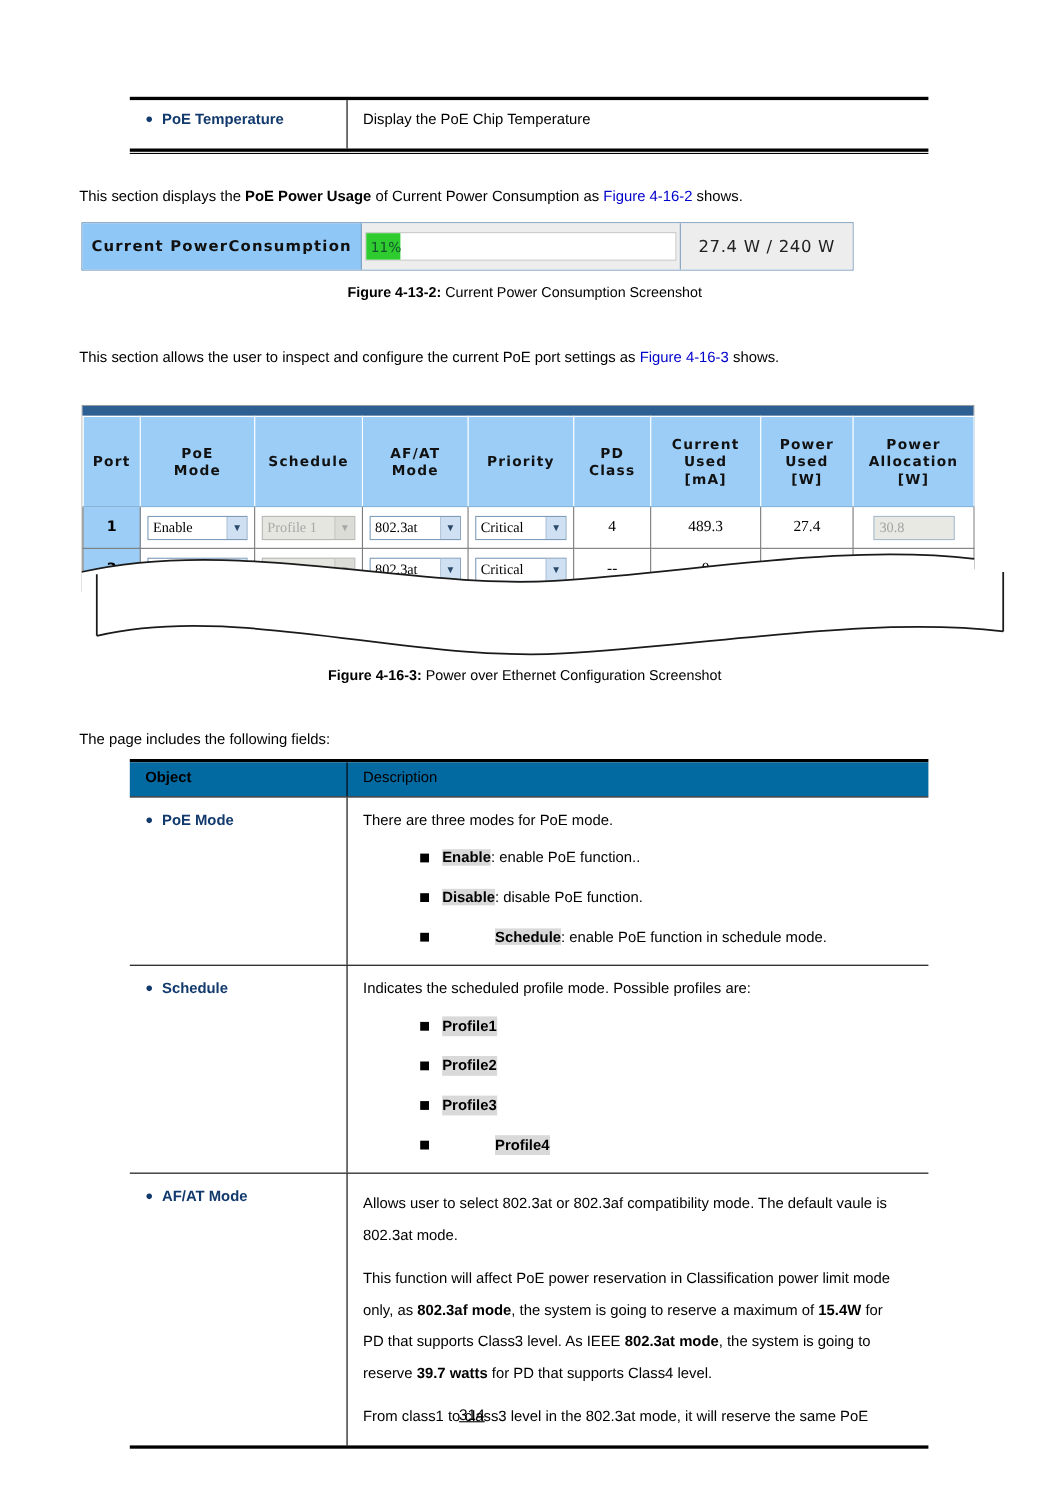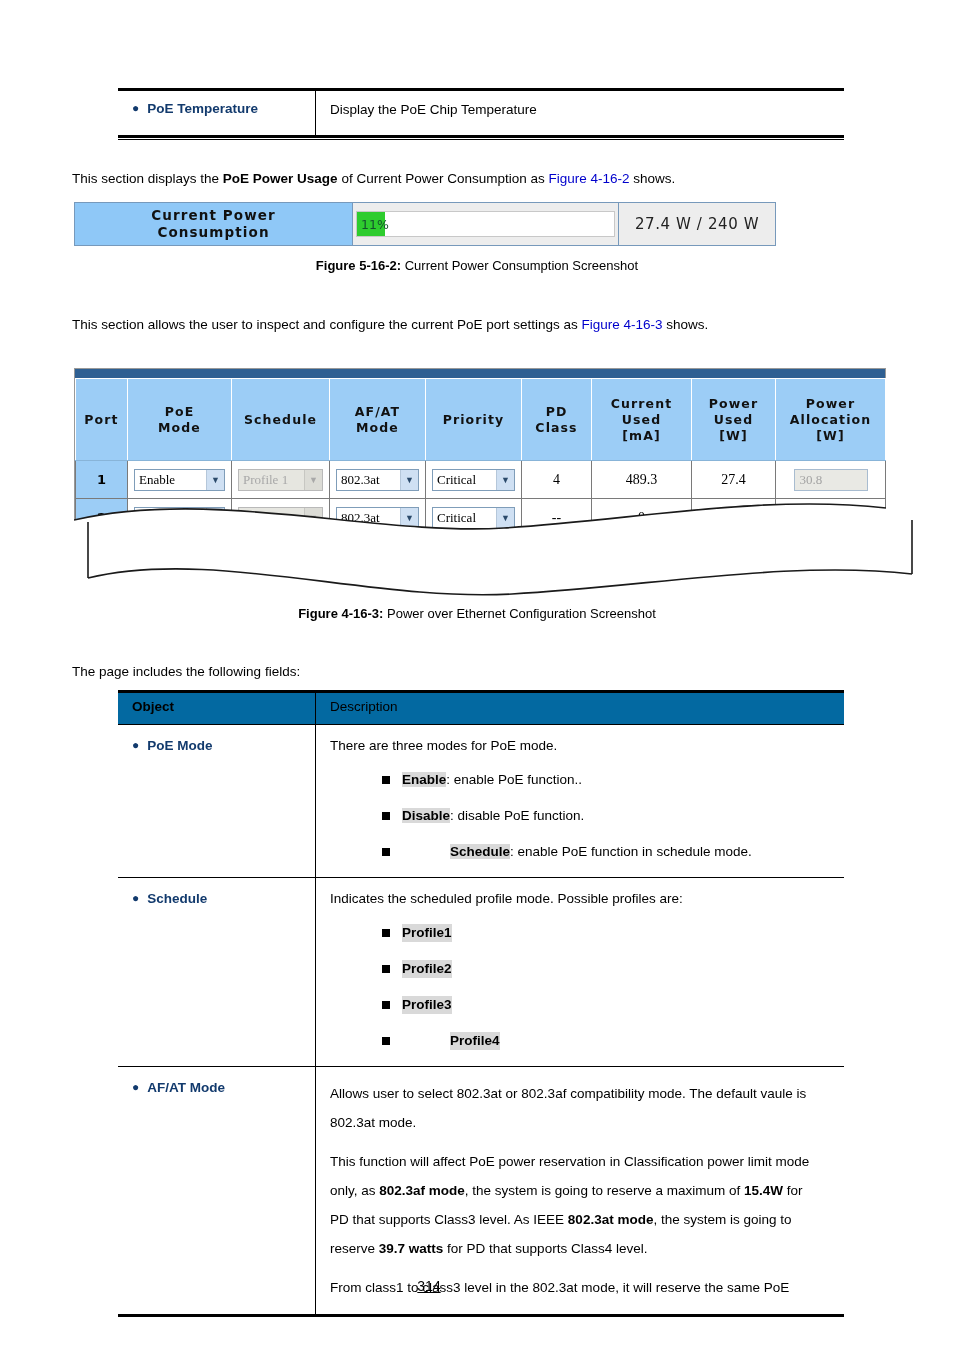--- a/index.html
+++ b/index.html
@@ -66,25 +66,25 @@
   
   .cpc {
     position: absolute;
     left: 74px; top: 202px;
     width: 702px; height: 44px;
     display: flex;
     border: 1px solid #7799bb;
     background: #ffffff;
   }
   .cpc-label {
-    width: 278px;
+    width: 254px;
     background: #8FC8F7;
     border-right: 1px solid #7799bb;
     display: flex;
-    flex-direction: column;
+    flex-direction: row;
     align-items: center;
     justify-content: center;
     font-weight: bold;
     font-size: 13.5px;
     letter-spacing: 1.1px;
     color: #111;
     line-height: 17px;
     font-family: "DejaVu Sans", sans-serif;
   }
   .cpc-barwrap {
@@ -339,21 +339,21 @@
     </div>
     <div class="cpc-barwrap">
       <div class="cpc-bartrack">
         <div class="cpc-barfill" id="cpcFill" style="width: 11%; background: rgb(46, 204, 46);">11%</div>
       </div>
     </div>
     <div class="cpc-value">27.4 W / 240 W</div>
   </div>
 
   <div class="figcap" style="top:258px;">
-    <b>Figure 5-16-2:</b><span> Current Power Consumption Screenshot</span>
+    <b>Figure 4-13-2:</b><span> Current Power Consumption Screenshot</span>
   </div>
 
   <div class="para" style="left:72px; top:316px;">
     <span>This section allows the user to inspect and configure the current PoE port settings as </span><span class="figref">Figure 4-16-3</span><span> shows.</span>
   </div>
 
   <div class="poe-shot">
     <div class="poe-frame">
       <div class="poe-topbar"></div>
       <table class="poe">

